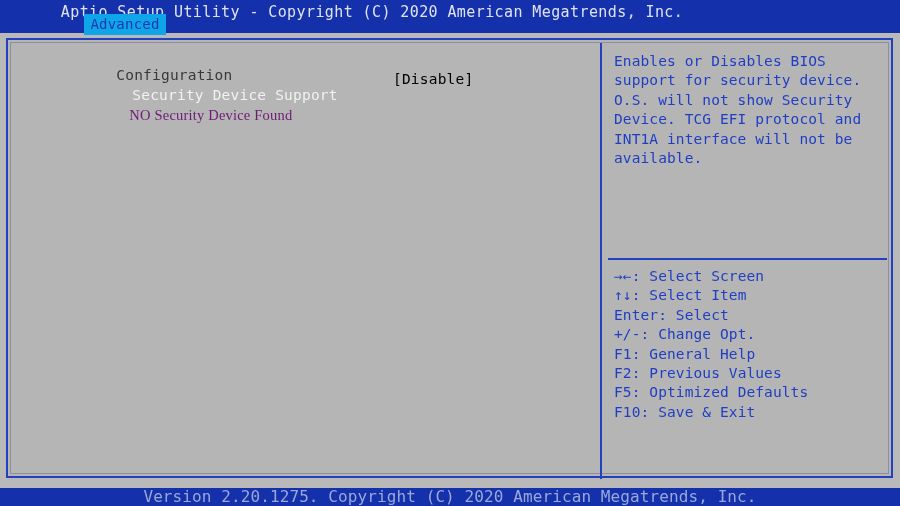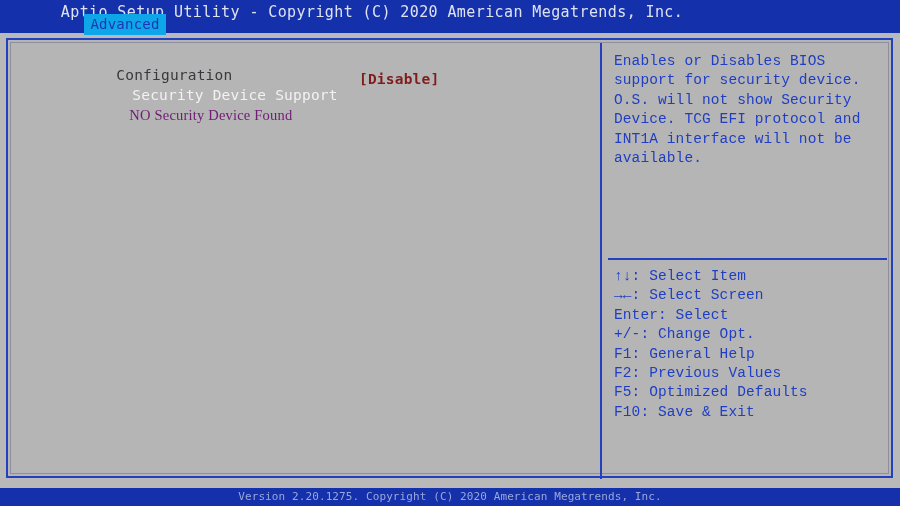--- a/index.html
+++ b/index.html
@@ -54,29 +54,28 @@
   }
   
   #left-panel {
     position:absolute; left:0; top:0; width:589px; height:436px;
     padding:8px 0 0 18px;
   }
   .row { position:relative; height:20px; font-size:14.5px; white-space:pre; }
   .group-title { color:#39393d; letter-spacing:0.2px; }
   .opt-label { color:#f2f2f2; letter-spacing:0.2px; padding-left:16px;margin-top:45px; }
   .opt-value {
-    position:absolute; left:330px; top:0;
-    color:#7f1d1d; letter-spacing:0.2px;font-weight:bold;
+    position:absolute; left:364px; top:0;
+    color:#000000; letter-spacing:0.2px;
   }
   .info-text { color:#701a75; letter-spacing:0.2px; padding-left:13px;font-family:Liberation Serif, serif; }
   
   #right-panel {
     position:absolute; left:591px; top:0; width:291px; height:436px;
     padding:9px 6px 0 12px;
-    font-family:Liberation Mono, monospace;
   }
   .help-line {
     font-size:14.5px; line-height:19.4px;
     color:#1f3ec4; white-space:pre; letter-spacing:0.1px;
   }
   #hr {
     position:absolute; left:6px; top:215px;
     width:279px; height:2px; background:#2340c0;
   }
   #legend { position:absolute; left:12px; top:224px; }
@@ -86,21 +85,21 @@
   }
   .legend-key { display:inline; }
   
   #footer-band {
     position:absolute; left:0; top:488px; width:900px; height:18px;
     background:#1430ab;
   }
   #footer-text {
     position:absolute; left:0; top:0; width:900px;
     text-align:center;
-    font-size:11px;
+    font-size:16px;
     line-height:18px;
     color:#9aa8d8;
     white-space:pre;
     letter-spacing:0.1px;
     border-radius:8px;
   }
 </style>
 </head>
 <body>
 
@@ -134,22 +133,22 @@
         <div class="help-line">Enables or Disables BIOS</div>
         <div class="help-line">support for security device.</div>
         <div class="help-line">O.S. will not show Security</div>
         <div class="help-line">Device. TCG EFI protocol and</div>
         <div class="help-line">INT1A interface will not be</div>
         <div class="help-line">available.</div>
 
         <div id="hr"></div>
 
         <div id="legend">
+          <div class="legend-line"><span class="legend-key">→←</span><span>: Select Screen</span></div>
           <div class="legend-line"><span class="legend-key">↑↓</span><span>: Select Item</span></div>
-          <div class="legend-line"><span class="legend-key">→←</span><span>: Select Screen</span></div>
           <div class="legend-line"><span class="legend-key">Enter</span><span>: Select</span></div>
           <div class="legend-line"><span class="legend-key">+/-</span><span>: Change Opt.</span></div>
           <div class="legend-line"><span class="legend-key">F1</span><span>: General Help</span></div>
           <div class="legend-line"><span class="legend-key">F2</span><span>: Previous Values</span></div>
           <div class="legend-line"><span class="legend-key">F5</span><span>: Optimized Defaults</span></div>
           <div class="legend-line"><span class="legend-key">F10</span><span>: Save &amp; Exit</span></div>
         </div>
       </div>
 
     </div>

